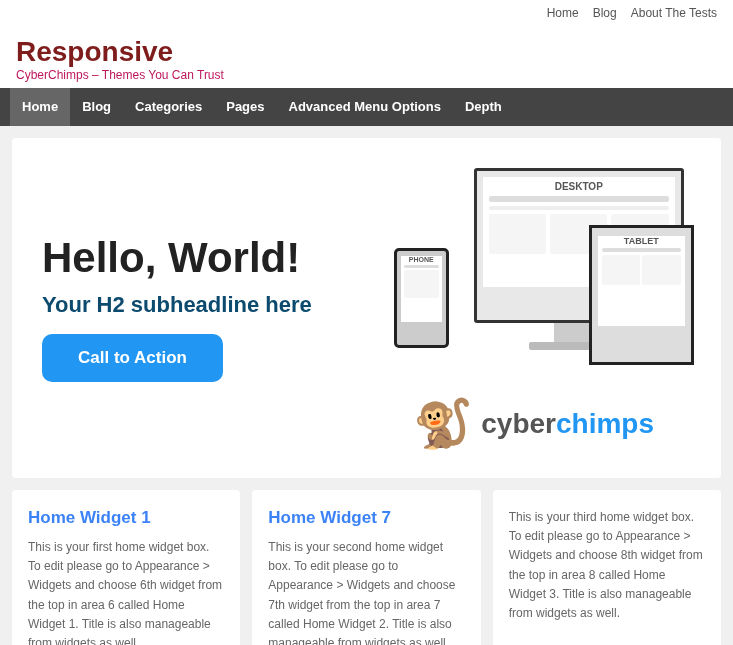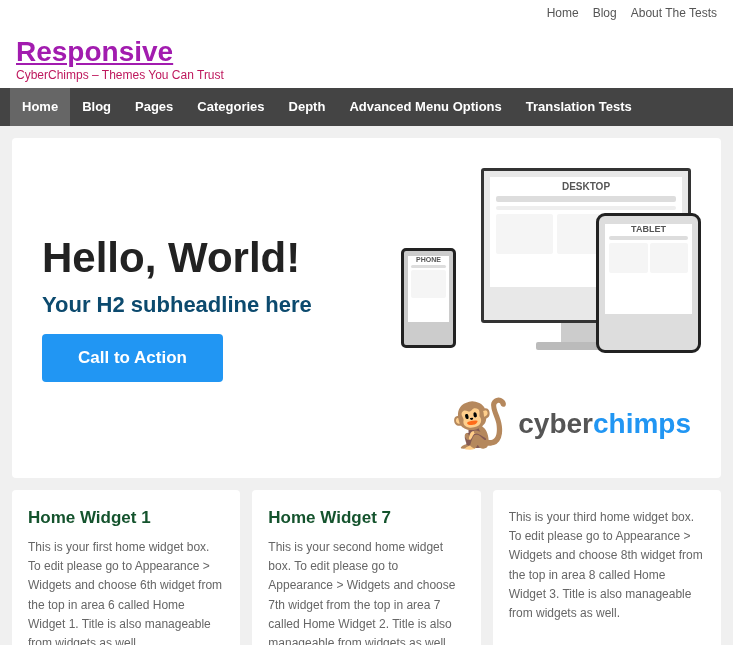--- a/index.html
+++ b/index.html
@@ -7,21 +7,21 @@
 
     
     .top-nav {
       display: flex; justify-content: flex-end;
       padding: 6px 16px; background: #fff; font-size: 12px; color: #555;
     }
     .top-nav a { color: #555; text-decoration: none; margin-left: 14px; }
 
     
     .header { padding: 10px 16px 6px; background: #fff; }
-    .header h1 { font-size: 28px; color: #a21caf; font-weight: bold; text-decoration: underline; }
+    .header h1 { font-size: 28px; color: #7f1d1d; font-weight: bold; }
     .header .tagline { font-size: 12px; color: #be185d; }
 
     
     .main-nav {
       background: #444; display: flex; align-items: center;
       padding: 0 10px; height: 38px;
     }
     .main-nav a {
       color: #fff; text-decoration: none; font-size: 13px; font-weight: bold;
       padding: 10px 12px; display: inline-block; height: 38px; line-height: 18px;
@@ -32,47 +32,47 @@
     .hero {
       background: #fff; margin: 12px; border-radius: 4px;
       padding: 30px 30px 30px; display: flex; gap: 20px; align-items: center;
     }
     .hero-left { flex: 1; }
     .hero-left h1 { font-size: 42px; font-weight: bold; color: #222; margin-bottom: 10px; }
     .hero-left h2 { font-size: 22px; font-weight: bold; color: #0c4a6e; margin-bottom: 16px; }
     .hero-left p { font-size: 13px; color: #555; line-height: 1.6; margin-bottom: 22px; text-align: center; }
     .cta-btn {
       display: inline-block; background: #2196f3; color: #fff;
-      padding: 14px 36px; border-radius: 4px; font-size: 17px; font-weight: bold;
+      padding: 14px 36px; border-radius: 10px; font-size: 17px; font-weight: bold;
       text-decoration: none; cursor: pointer; border: none;
     }
 
-    .hero-right { flex: 1; display: flex; flex-direction: column; align-items: flex-end; }
+    .hero-right { flex: 1; display: flex; flex-direction: column; align-items: center; }
 
     
     .device-container { position: relative; width: 300px; height: 220px; margin-bottom: 12px; }
     .desktop-frame {
       position: absolute; right: 0; top: 0;
       width: 210px; height: 155px;
       border: 3px solid #333; background: #e8e8e8; border-radius: 3px;
     }
     .desktop-screen { background: #fff; margin: 6px 6px 16px 6px; height: 110px; }
     .desktop-label { font-size: 10px; font-weight: bold; color: #555; text-align: center; padding-top: 4px; }
     .desktop-stand {
       position: absolute; right: 80px; top: 155px;
       width: 50px; height: 20px; background: #ccc;
     }
     .desktop-base {
       position: absolute; right: 55px; top: 174px;
       width: 100px; height: 8px; background: #bbb; border-radius: 2px;
     }
     .tablet-frame {
-      position: absolute; right: -10px; top: 45px;
+      position: absolute; right: -10px; top: 57px;
       width: 105px; height: 140px;
-      border: 3px solid #222; background: #ddd; border-radius: 9px;
+      border: 3px solid #222; background: #ddd; border-radius: 0;
     }
     .tablet-screen { background: #fff; margin: 8px 6px 20px 6px; height: 90px; }
     .tablet-label { font-size: 9px; font-weight: bold; color: #555; text-align: center; }
     .phone-frame {
       position: absolute; left: 10px; top: 80px;
       width: 55px; height: 100px;
       border: 3px solid #222; background: #ccc; border-radius: 5px;
     }
     .phone-screen { background: #fff; margin: 5px 4px 12px 4px; height: 66px; }
     .phone-label { font-size: 7px; font-weight: bold; color: #555; text-align: center; }
@@ -80,45 +80,44 @@
     
     .brand-area { display: flex; align-items: center; gap: 8px; }
     .brand-text { font-size: 28px; color: #555; }
     .brand-text span { color: #2196f3; font-weight: bold; }
 
     
     .widgets { display: flex; gap: 12px; margin: 0 12px 12px; }
     .widget-box {
       flex: 1; background: #fff; border-radius: 4px; padding: 18px 16px;
     }
-    .widget-box h3 { font-size: 17px; color: #14532d; margin-bottom: 10px; font-weight: bold; }
+    .widget-box h3 { font-size: 17px; color: #3b82f6; margin-bottom: 10px; font-weight: bold; }
     .widget-box p { font-size: 12px; color: #666; line-height: 1.6; }
   </style>
 </head>
 <body>
 
 <div class="top-nav">
   <a>Home</a>
   <a>Blog</a>
   <a>About The Tests</a>
 </div>
 
 <div class="header">
   <h1>Responsive</h1>
   <div class="tagline">CyberChimps – Themes You Can Trust</div>
 </div>
 
 <nav class="main-nav">
   <a class="active">Home</a>
   <a>Blog</a>
+  <a>Categories</a>
   <a>Pages</a>
-  <a>Categories</a>
+  <a>Advanced Menu Options</a>
   <a>Depth</a>
-  <a>Advanced Menu Options</a>
-  <a>Translation Tests</a>
 </nav>
 
 <div class="hero">
   <div class="hero-left">
     <h1>Hello, World!</h1>
     <h2>Your H2 subheadline here</h2>
     <button class="cta-btn">Call to Action</button>
   </div>
   <div class="hero-right">
 

